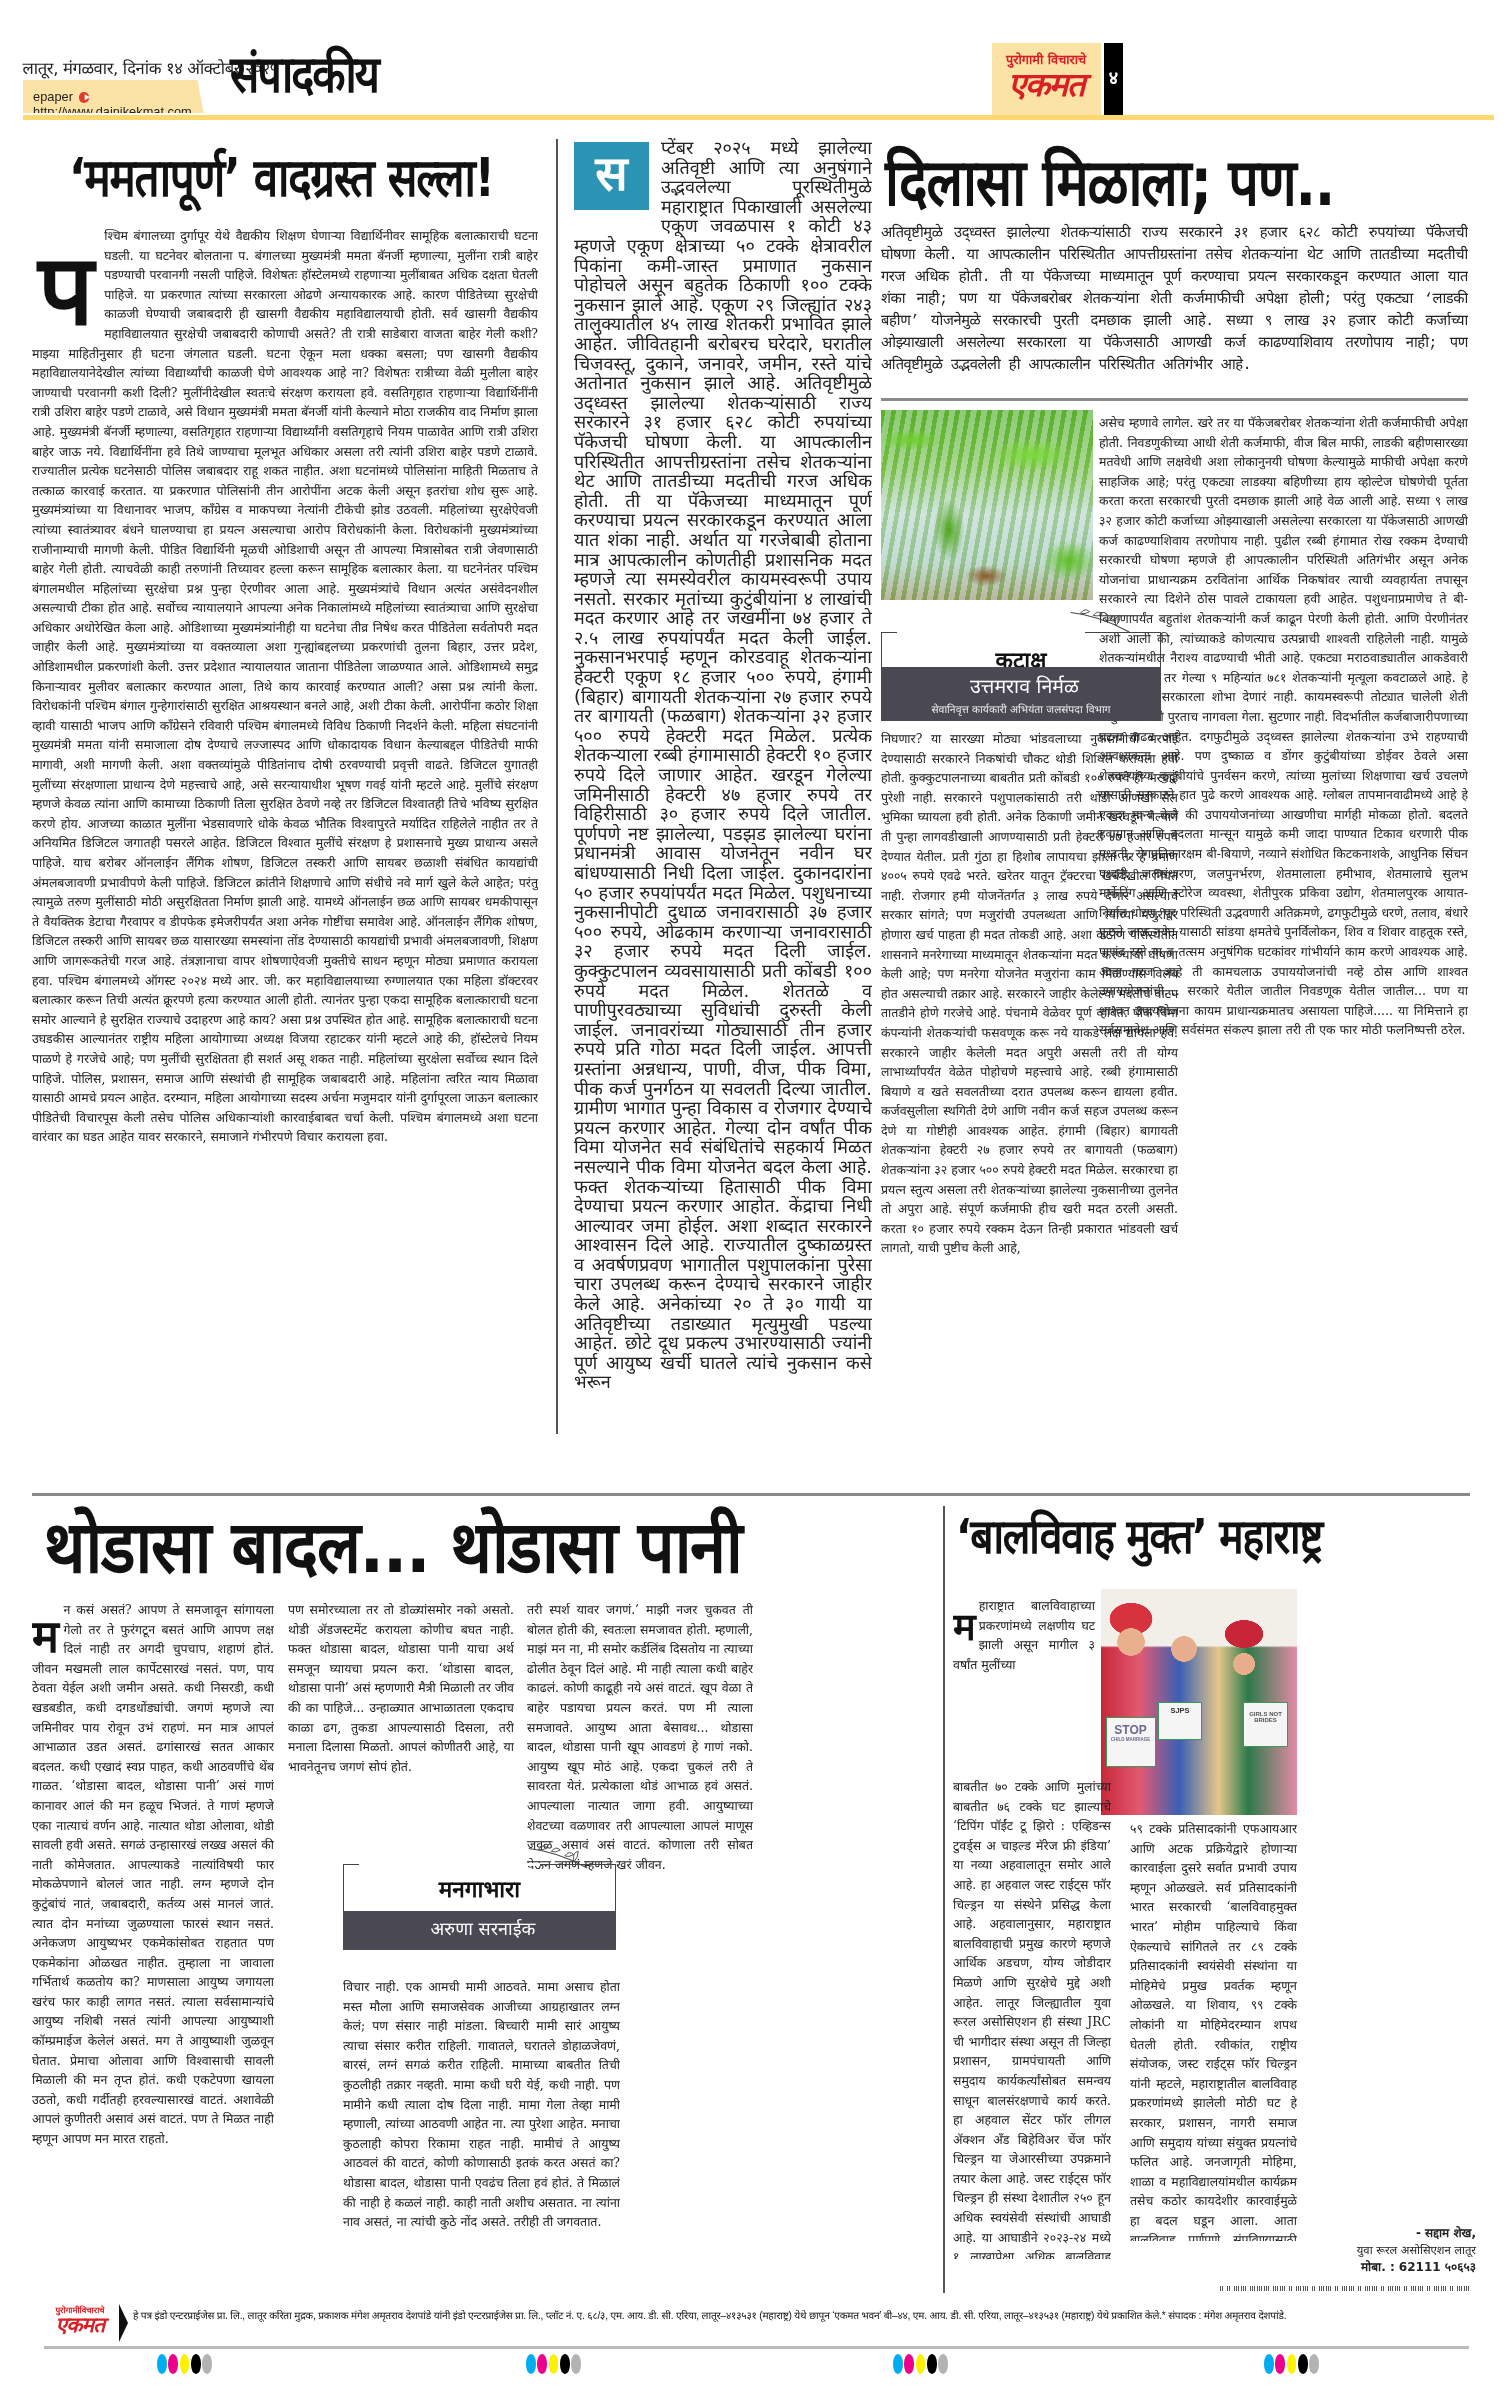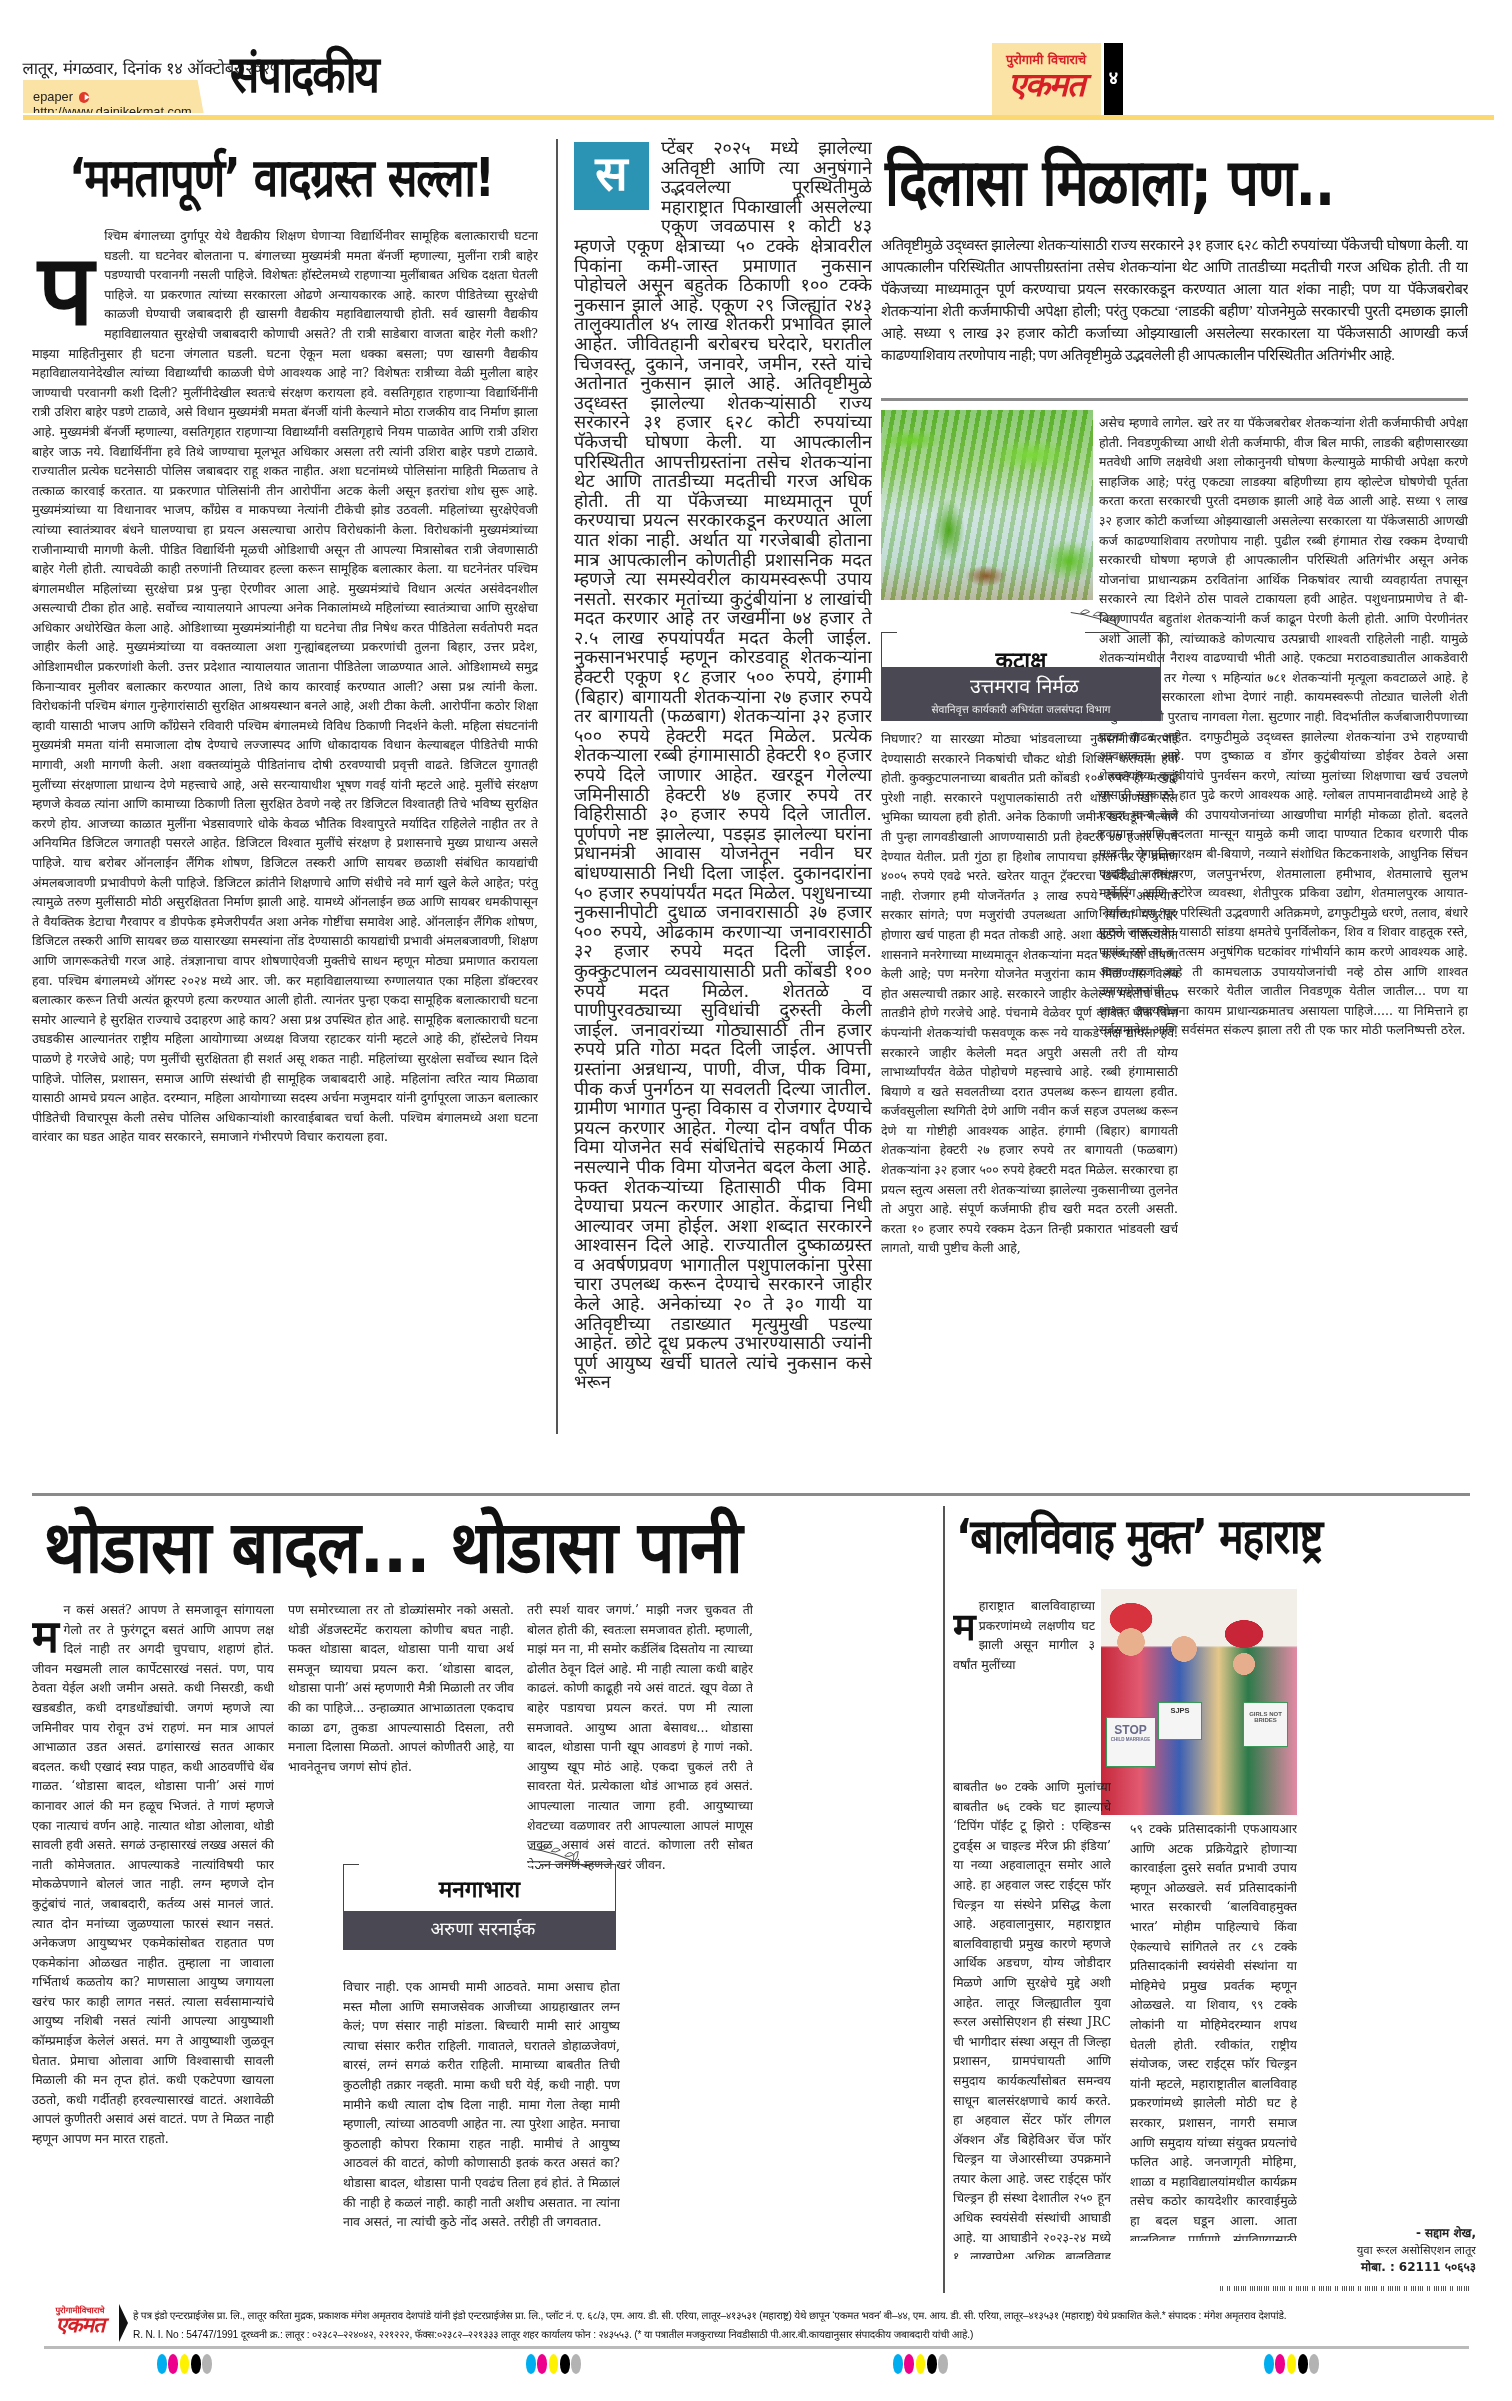--- a/index.html
+++ b/index.html
@@ -32,21 +32,21 @@
   .a1-body { left: 32px; top: 226px; width: 506px; height: 1371px; }
   .a1-body .dropcap { font-size: 98px; margin-top: 22.6px; margin-left: 6px; }
 
   
   .a2-box { position: absolute; left: 574px; top: 142px; width: 75px; height: 68px; background: #2b93b4; color: #fff; font-family: "DejaVu Sans", sans-serif; font-weight: bold; font-size: 48px; text-align: center; line-height: 63px; }
   .a2-top { left: 661px; top: 138px; width: 211px; height: 98px; }
   .a2-body { left: 574px; top: 236px; width: 298px; height: 1355px; }
 
   
   .dil-headline { left: 885px; top: 136px; font-size: 65px; transform: scaleX(0.83); }
-  .dil-intro { left: 881px; top: 234px; width: 587px; font-family: Liberation Serif, serif; font-size: 14.7px; line-height: 22px; height: 181px; letter-spacing: -0.4px; }
+  .dil-intro { left: 881px; top: 222px; width: 587px; font-family: Liberation Mono, monospace; font-size: 14.7px; line-height: 22px; height: 181px; letter-spacing: -0.4px; }
   .dil-photo { position: absolute; left: 881px; top: 410px; width: 212px; height: 190px; overflow: hidden;
     background:
       radial-gradient(ellipse 45px 15px at 30px 30px, #6fcf2d 0%, transparent 70%),
       radial-gradient(ellipse 60px 22.6px at 151px 45px, #7bd93a 0%, transparent 70%),
       radial-gradient(ellipse 38px 30px at 188px 151px, #5fbf25 0%, transparent 70%),
       radial-gradient(ellipse 22.6px 45px at 68px 120px, #4fa81d 0%, transparent 70%),
       radial-gradient(ellipse 30px 15px at 105px 166px, #8a5a2a 0%, transparent 70%),
       repeating-linear-gradient(100deg, rgba(80,160,40,0.35) 0 4.5px, rgba(210,230,230,0.4) 4.5px 10.5px),
       linear-gradient(180deg, #5fb82e 0%, #8ccd58 30%, #cfe3dc 55%, #b8d6c8 80%, #a79a6c 100%); }
   .dil-right { left: 1099px; top: 413px; width: 369px; height: 1024px; }
@@ -206,21 +206,20 @@
 <div class="dotted"></div>
 
 <footer class="footer">
   <div class="foot-logo">
     <div class="t">पुरोगामीविचाराचे</div>
     <div class="b">एकमत</div>
   </div>
   <div class="foot-arrow"></div>
   <div class="foot-text">
     <div>हे पत्र इंडो एन्टरप्राईजेस प्रा. लि., लातूर करिता मुद्रक, प्रकाशक मंगेश अमृतराव देशपांडे यांनी इंडो एन्टरप्राईजेस प्रा. लि., प्लॉट नं. ए. ६८/३, एम. आय. डी. सी. एरिया, लातूर–४१३५३१ (महाराष्ट्र) येथे छापून ‘एकमत भवन’ बी–४४, एम. आय. डी. सी. एरिया, लातूर–४१३५३१ (महाराष्ट्र) येथे प्रकाशित केले.* संपादक : मंगेश अमृतराव देशपांडे.</div>
-    <div>R. N. I. No : 54747/1991 दूरध्वनी क्र.: लातूर : ०२३८२–२२४०४२, २२१२२२, फॅक्स:०२३८२–२२१३३३  लातूर शहर कार्यालय फोन : २४३५५३. (* या पत्रातील मजकुराच्या निवडीसाठी पी.आर.बी.कायद्यानुसार संपादकीय जबाबदारी यांची आहे.)</div>
   </div>
 </footer>
 <div class="foot-rule"></div>
 
 <div class="regmarks" style="left:157px;">
   <span style="background: rgb(0, 174, 239);"></span>
     <span style="background: rgb(236, 0, 140);"></span>
     <span style="background: rgb(255, 242, 0);"></span>
     <span style="background: rgb(0, 0, 0);"></span>
     <span style="background: rgb(179, 179, 179);"></span>

